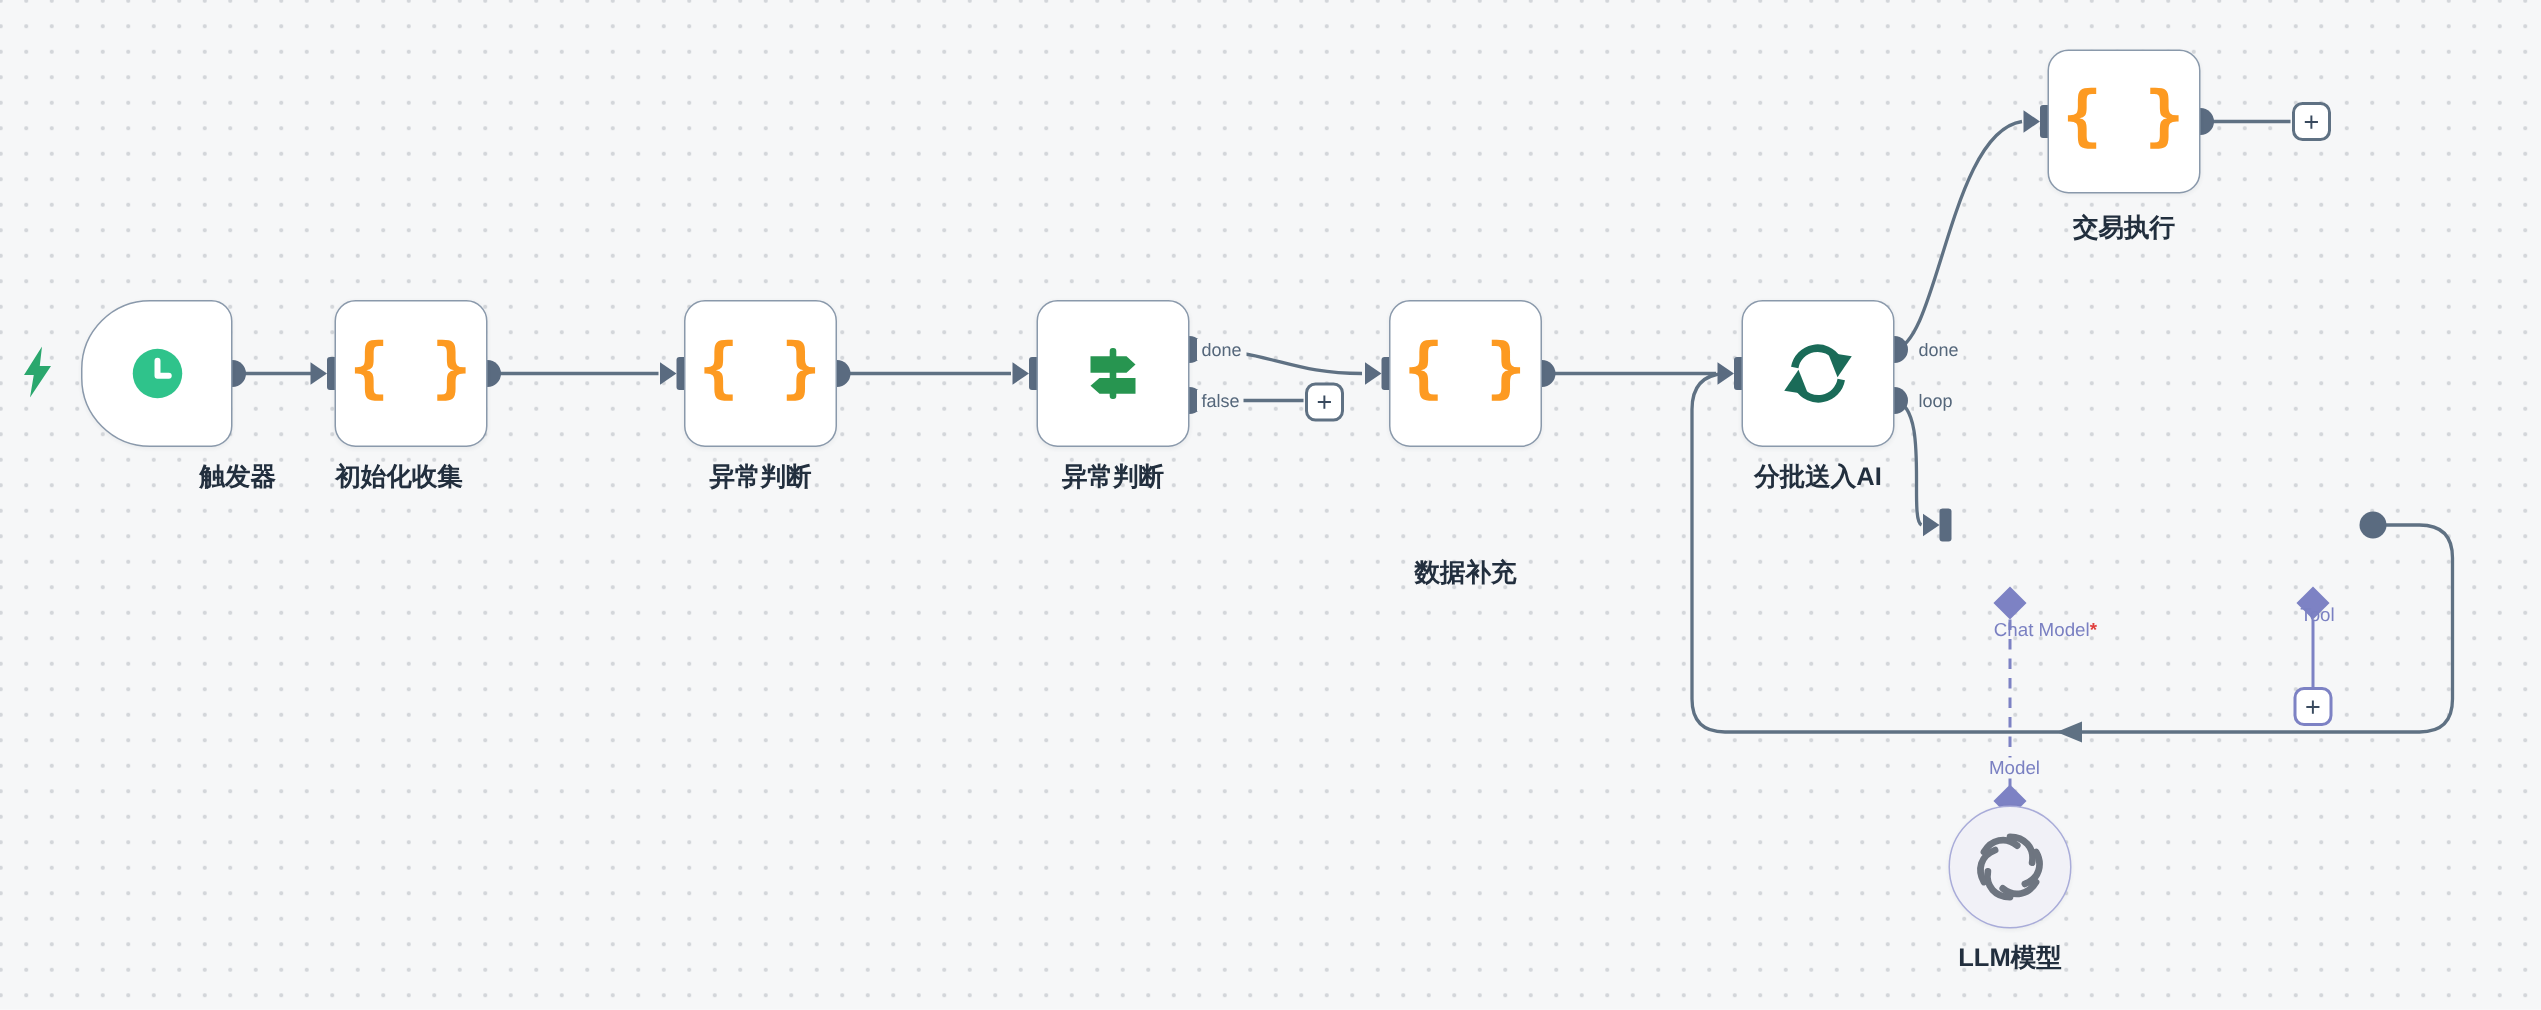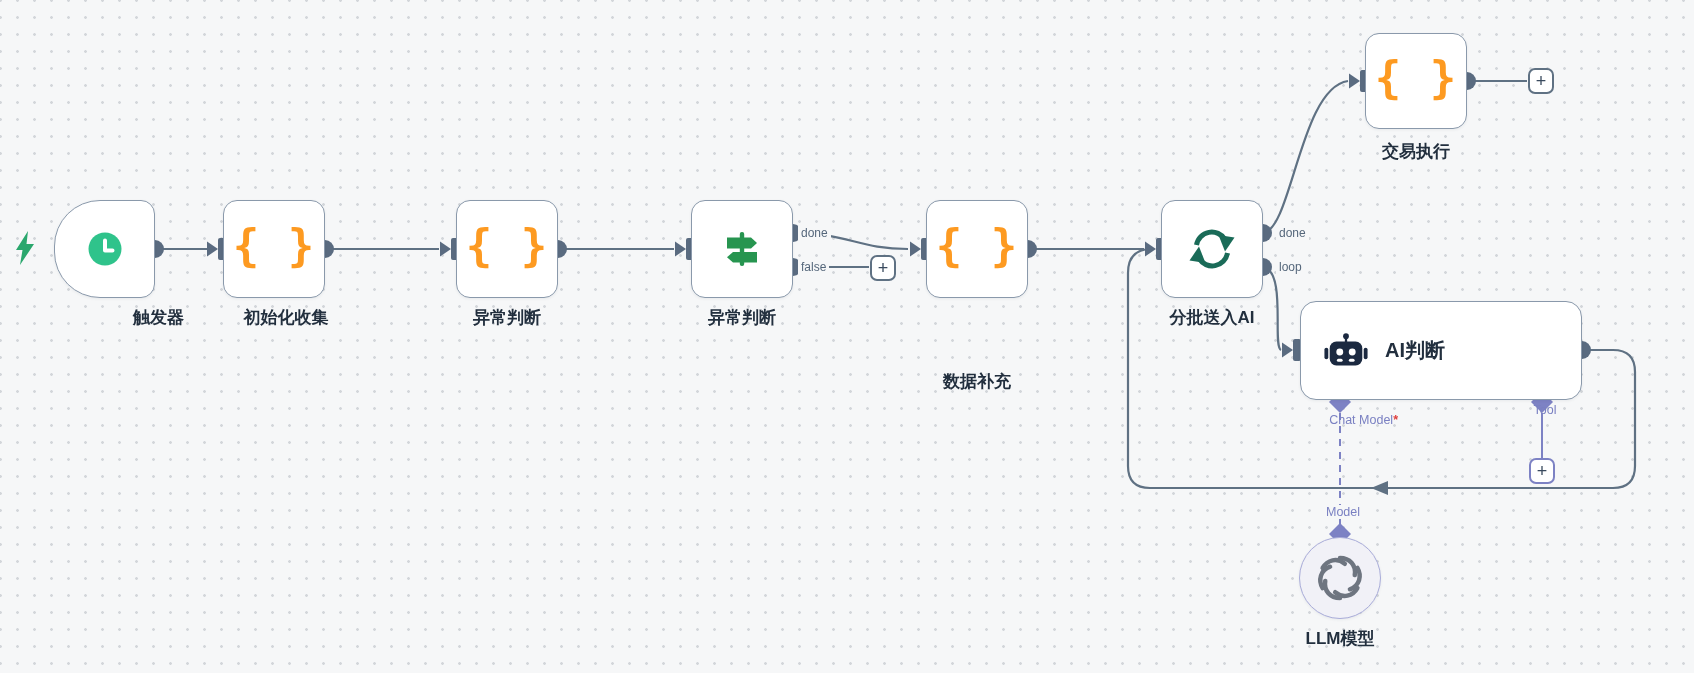--- a/index.html
+++ b/index.html
@@ -145,21 +145,21 @@
     <svg width="34" height="34" viewBox="0 0 34 34">
       <circle cx="17" cy="17" r="16.5" fill="var(--trigger-green)"></circle>
       <path d="M17 8.5 V18.5 H24.5" fill="none" stroke="#fff" stroke-width="4" stroke-linecap="round" stroke-linejoin="round"></path>
     </svg>
   </div>
   <div class="node-label" style="left:24px;top:306px;width:160px;text-align:right;">触发器</div>
 
   <div class="node" style="left:223px;top:200px;width:102px;height:98px;">
     <span class="braces">{ }</span>
   </div>
-  <div class="node-label" style="left:206px;top:306px;width:160px;">初始化收集</div>
+  <div class="node-label" style="left:186px;top:306px;width:160px;">初始化收集</div>
 
   <div class="node" style="left:456px;top:200px;width:102px;height:98px;">
     <span class="braces">{ }</span>
   </div>
   <div class="node-label" style="left:427px;top:306px;width:160px;">异常判断</div>
 
   <div class="node" style="left:691px;top:200px;width:102px;height:98px;">
     <svg width="40" height="40" viewBox="0 0 40 40" fill="var(--if-green)">
       <rect x="17.8" y="3" width="4.4" height="34" rx="2"></rect>
       <polygon points="5,8.5 29,8.5 35,14 29,19.5 5,19.5"></polygon>
@@ -179,34 +179,20 @@
       <use href="#syncArrow" transform="rotate(180 23 23)"></use>
     </svg>
   </div>
   <div class="node-label" style="left:1132px;top:306px;width:160px;">分批送入AI</div>
 
   <div class="node" style="left:1365px;top:33px;width:102px;height:96px;">
     <span class="braces">{ }</span>
   </div>
   <div class="node-label" style="left:1336px;top:140px;width:160px;">交易执行</div>
 
-  <div class="node wide" style="left:1300px;top:301px;width:282px;height:99px;">
-    <svg width="46" height="38" viewBox="0 0 48 38">
-      <circle cx="24" cy="3.5" r="3" fill="var(--robot-navy)"></circle>
-      <rect x="22.8" y="5.5" width="2.4" height="4.5" fill="var(--robot-navy)"></rect>
-      <rect x="1.5" y="15.5" width="4" height="12" rx="2" fill="var(--robot-navy)"></rect>
-      <rect x="42.5" y="15.5" width="4" height="12" rx="2" fill="var(--robot-navy)"></rect>
-      <rect x="7" y="9" width="34" height="25" rx="7" fill="var(--robot-navy)"></rect>
-      <circle cx="17.5" cy="20" r="3.6" fill="#fff"></circle>
-      <circle cx="30.5" cy="20" r="3.6" fill="#fff"></circle>
-      <rect x="14.5" y="27" width="6" height="3.2" rx="1.6" fill="#fff"></rect>
-      <rect x="27" y="27" width="6" height="3.2" rx="1.6" fill="#fff"></rect>
-    </svg>
-    <span class="ai-title">AI判断</span>
-  </div>
 
   <div class="node round" style="left:1299px;top:537px;width:82px;height:82px;">
     <svg width="50" height="50" viewBox="-25 -25 50 50">
       <g transform="scale(1.18)">
         <use href="#petal"></use>
         <use href="#petal" transform="rotate(60)"></use>
         <use href="#petal" transform="rotate(120)"></use>
         <use href="#petal" transform="rotate(180)"></use>
         <use href="#petal" transform="rotate(240)"></use>
         <use href="#petal" transform="rotate(300)"></use>

